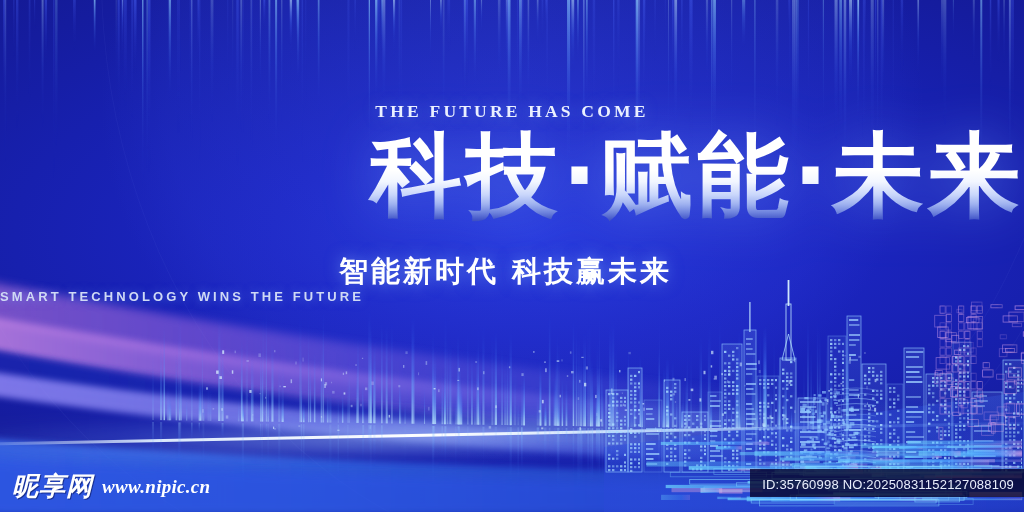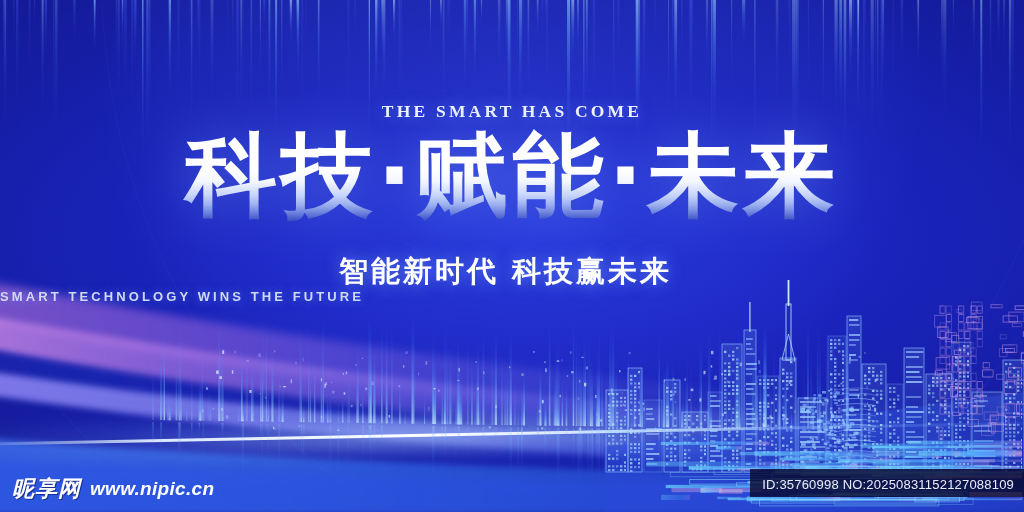--- a/index.html
+++ b/index.html
@@ -73,21 +73,21 @@
     text-align:center;
     font-family:"Liberation Serif", serif;
     font-size:17.5px;font-weight:700;
     letter-spacing:3.2px;
     color:#eef3ff;
     text-shadow:0 0 14px rgba(120,170,255,.55);
   }
 
   .headline{
     position:absolute;left:0;right:0;top:129px;
-    text-align:center;
+    text-align:right;
     font-family:"DejaVu Sans", sans-serif;
     font-weight:700;
     font-size:92px;
     line-height:1.02;
     letter-spacing:4px;
     background:linear-gradient(to bottom,
         #ffffff 0%, #ffffff 44%, #f2f6ff 56%,
         #c9d6fb 70%, #9fb2f0 80%, #6d82dd 89%, #4457c9 96%, #3646bd 100%);
     -webkit-background-clip:text;
             background-clip:text;
@@ -111,26 +111,26 @@
     font-size:13px;font-weight:700;
     letter-spacing:3.1px;
     color:#cfd9f5;
     text-shadow:0 0 10px rgba(120,165,255,.5);
   }
 
   
   .wm{position:absolute;left:12px;bottom:8px;display:flex;align-items:center;gap:9px;}
   .wm-logo{
     font-family:"DejaVu Sans", sans-serif;
-    font-size:22px;font-weight:700;font-style:italic;
+    font-size:26px;font-weight:700;font-style:italic;
     letter-spacing:1px;color:#ffffff;
     text-shadow:1px 1px 0 rgba(10,20,90,.6);
   }
   .wm-url{
-    font-family:Liberation Sans, sans-serif;
+    font-family:Liberation Serif, serif;
     font-size:19px;font-weight:700;font-style:italic;
     letter-spacing:.3px;color:#ffffff;
   }
 
   .idtag{
     position:absolute;right:0;bottom:15px;
     min-width:272px;
     padding:8px 10px 5px 12px;
     background:rgba(8,10,48,.82);
     color:#e9eefc;
@@ -2214,21 +2214,21 @@
         <rect x="282.7" y="200.9" width="48.8" height="4.7" fill="none" stroke="#7fd4ff" stroke-width="0.8" opacity="0.57"></rect>
         <rect x="109.9" y="196.5" width="196.2" height="6.0" fill="none" stroke="#7fd4ff" stroke-width="0.8" opacity="0.46"></rect>
         <rect x="186.2" y="223.1" width="173.9" height="5.1" fill="none" stroke="#7fd4ff" stroke-width="0.8" opacity="0.76"></rect>
         <rect x="311.0" y="196.6" width="107.0" height="3.2" fill="none" stroke="#7fd4ff" stroke-width="0.8" opacity="0.45"></rect>
         <rect x="235.8" y="218.3" width="112.3" height="4.0" fill="none" stroke="#7fd4ff" stroke-width="0.8" opacity="0.35"></rect>
         <rect x="271.0" y="219.3" width="91.9" height="6.3" fill="none" stroke="#7fd4ff" stroke-width="0.8" opacity="0.63"></rect>
         <rect x="147.2" y="227.5" width="184.9" height="3.5" fill="none" stroke="#7fd4ff" stroke-width="0.8" opacity="0.66"></rect>
       </g>
   </svg>
 
-  <div class="eyebrow">THE SMART HAS COME</div>
+  <div class="eyebrow">THE FUTURE HAS COME</div>
   <div class="headline">科技·赋能·未来</div>
   <div class="sub-cn">智能新时代  科技赢未来</div>
   <div class="sub-en">SMART TECHNOLOGY WINS THE FUTURE</div>
 
   <div class="wm">
     <span class="wm-logo">昵享网</span>
     <span class="wm-url">www.nipic.cn</span>
   </div>
 
   <div class="idtag">ID:35760998 NO:20250831152127088109</div>

